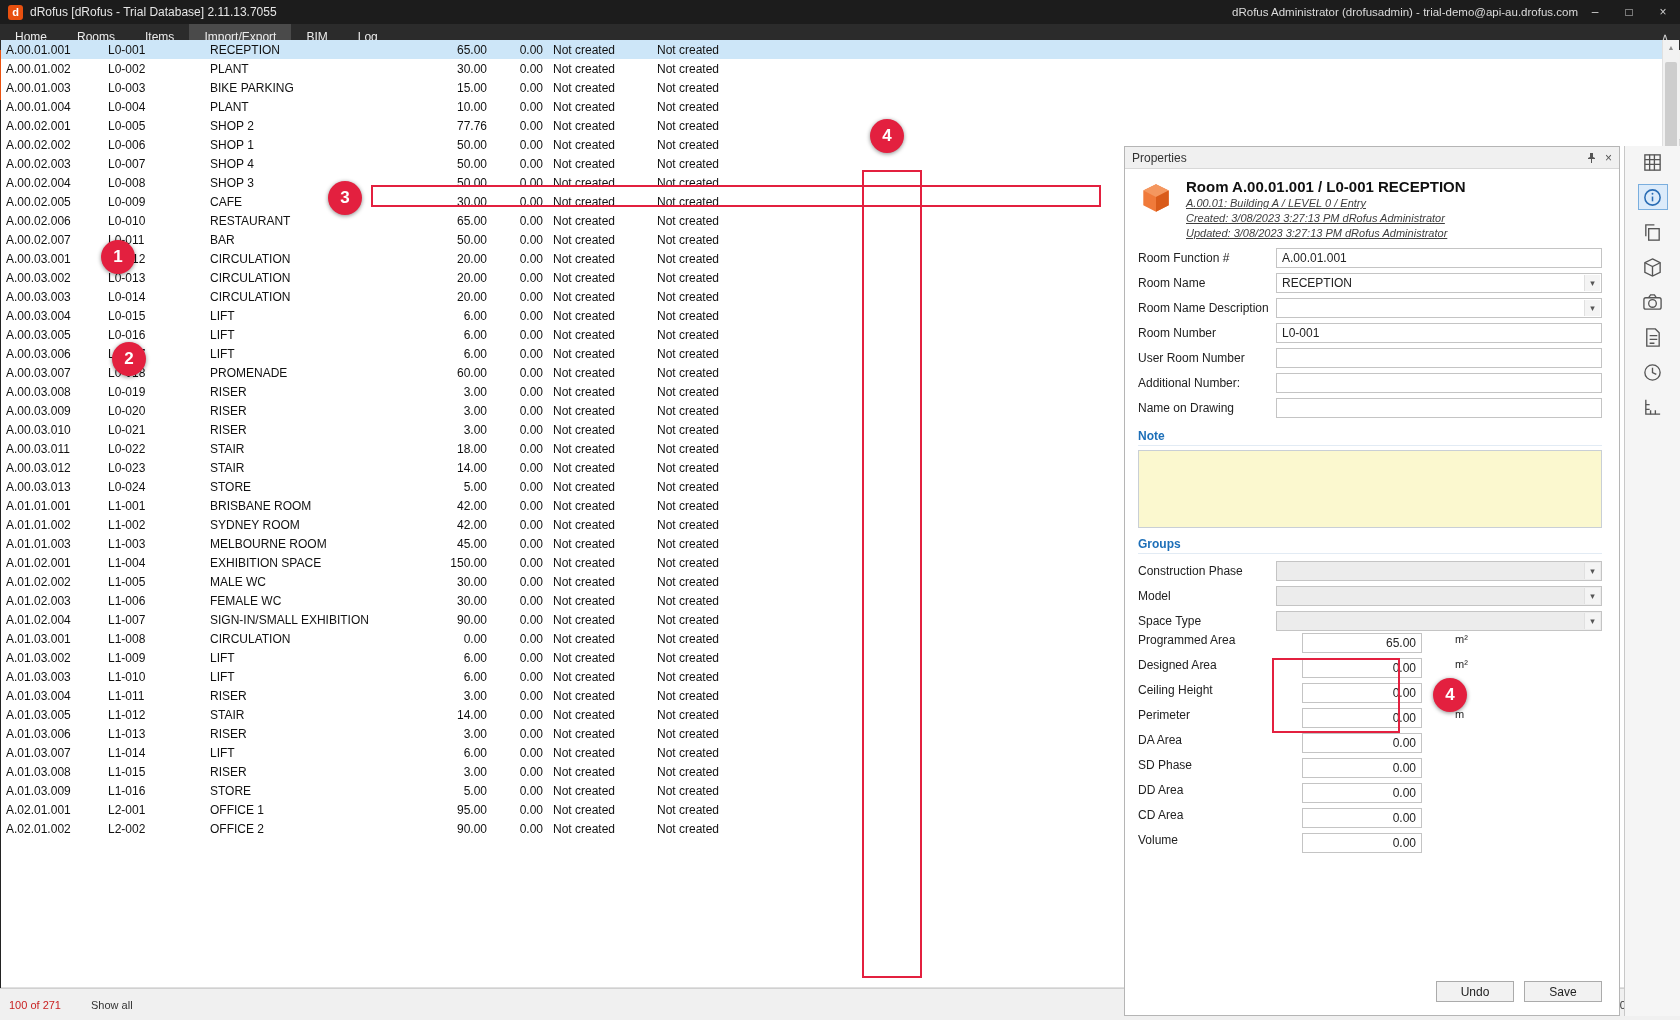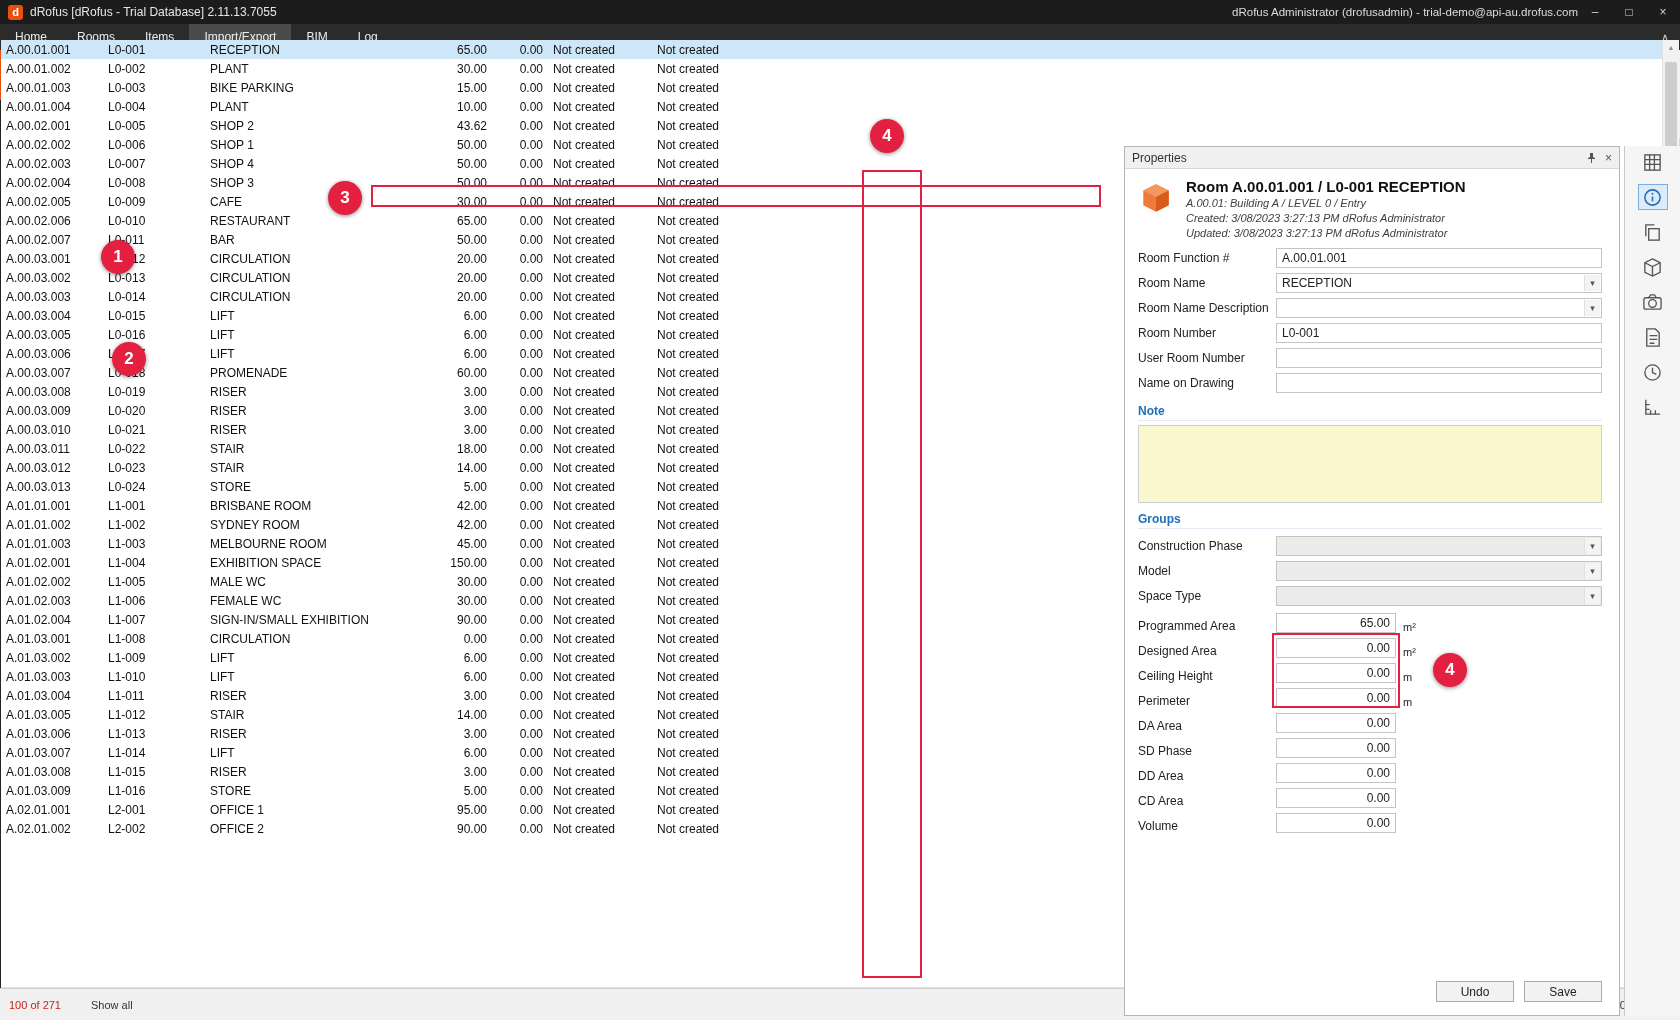--- a/index.html
+++ b/index.html
@@ -93,32 +93,32 @@
   .statusbar{position:absolute;left:0;right:0;bottom:0;height:32px;background:#f0f0f0;border-top:1px solid #d0d0d0;
              display:flex;align-items:center;font-size:11px;color:#333;padding:0 9px;gap:30px;}
   .st-count{color:#c92222;}
   .st-sums{margin-left:auto;display:flex;gap:26px;align-items:center;}
   
   .props-panel{left:1124px;top:146px;width:496px;height:870px;}
   .props-body{position:absolute;top:22px;left:1px;right:1px;bottom:1px;background:#fff;padding:6px 16px 0 12px;overflow:hidden;}
   .room-head{display:flex;gap:12px;margin:2px 0 4px 0;}
   .room-cube{width:36px;height:36px;flex:none;margin-top:4px;}
   .room-title{font-size:15px;font-weight:bold;color:#111;line-height:19px;}
-  .meta{font-size:11px;font-style:italic;color:#3e3e3e;line-height:15px;}
+  .meta{font-size:11px;font-style:italic;color:#3e3e3e;line-height:15px;text-decoration:underline;}
   .sec{margin:9px 0 4px 0;font-weight:bold;color:var(--blue);font-size:12px;border-bottom:1px solid #e2ebf4;padding-bottom:2px;}
   .frow{display:flex;align-items:center;height:25px;}
   .flabel{width:138px;font-size:12px;color:#222;flex:none;white-space:nowrap;}
   .fctrl{flex:1;height:20px;border:1px solid #c4c4c4;background:#fff;display:flex;align-items:center;
          font-size:12px;padding:0 5px;position:relative;overflow:hidden;}
   .fctrl.disabled{background:#ececec;}
   .fchev{position:absolute;right:1px;top:1px;bottom:1px;width:16px;display:flex;align-items:center;justify-content:center;
          color:#555;font-size:9px;background:#f4f4f4;border-left:1px solid #e0e0e0;}
   .note-box{height:78px;border:1px solid #c9cfd6;background:#fbf8cf;margin:2px 0 2px 0;}
   .areas-wrap{position:relative;}
-  .arow{display:flex;align-items:flex-end;height:25px;}
+  .arow{display:flex;align-items:flex-start;height:25px;gap:26px;}
   .actrl{width:120px;height:20px;border:1px solid #c4c4c4;background:#fff;display:flex;align-items:center;
          justify-content:flex-end;font-size:12px;padding:0 5px;}
   .aunit{font-size:11px;margin-left:7px;width:22px;color:#222;}
   .hl-areas{position:absolute;left:134px;top:25px;width:128px;height:75px;border:2px solid var(--red);pointer-events:none;z-index:30;}
   .pbtns{position:absolute;right:16px;bottom:12px;display:flex;gap:10px;}
   .pbtn{width:78px;height:21px;background:#f2f2f2;border:1px solid #ababab;font-size:12px;display:flex;
         align-items:center;justify-content:center;color:#222;}
   
   .rightstrip{position:absolute;right:0;top:146px;width:56px;bottom:4px;background:#f5f5f5;border-left:1px solid #c8c8c8;
               display:flex;flex-direction:column;align-items:center;padding-top:3px;gap:9px;}
@@ -486,21 +486,21 @@
           <div class="td c2">PLANT</div>
           <div class="td c3">10.00</div>
           <div class="td c4">0.00</div>
           <div class="td c5">Not created</div>
           <div class="td c6">Not created</div>
         </div>
         <div class="trow">
           <div class="td c0">A.00.02.001</div>
           <div class="td c1">L0-005</div>
           <div class="td c2">SHOP 2</div>
-          <div class="td c3">43.62</div>
+          <div class="td c3">77.76</div>
           <div class="td c4">0.00</div>
           <div class="td c5">Not created</div>
           <div class="td c6">Not created</div>
         </div>
         <div class="trow">
           <div class="td c0">A.00.02.002</div>
           <div class="td c1">L0-006</div>
           <div class="td c2">SHOP 1</div>
           <div class="td c3">50.00</div>
           <div class="td c4">0.00</div>
@@ -908,20 +908,26 @@
               <span>L0-001</span>
             </div>
           </div>
           <div class="frow">
             <span class="flabel">User Room Number</span>
             <div class="fctrl">
               <span></span>
             </div>
           </div>
           <div class="frow">
+            <span class="flabel">Additional Number:</span>
+            <div class="fctrl">
+              <span></span>
+            </div>
+          </div>
+          <div class="frow">
             <span class="flabel">Name on Drawing</span>
             <div class="fctrl">
               <span></span>
             </div>
           </div>
         </div>
       <div class="sec">Note</div>
       <div class="note-box"></div>
       <div class="sec">Groups</div>
       <div id="group-rows">

